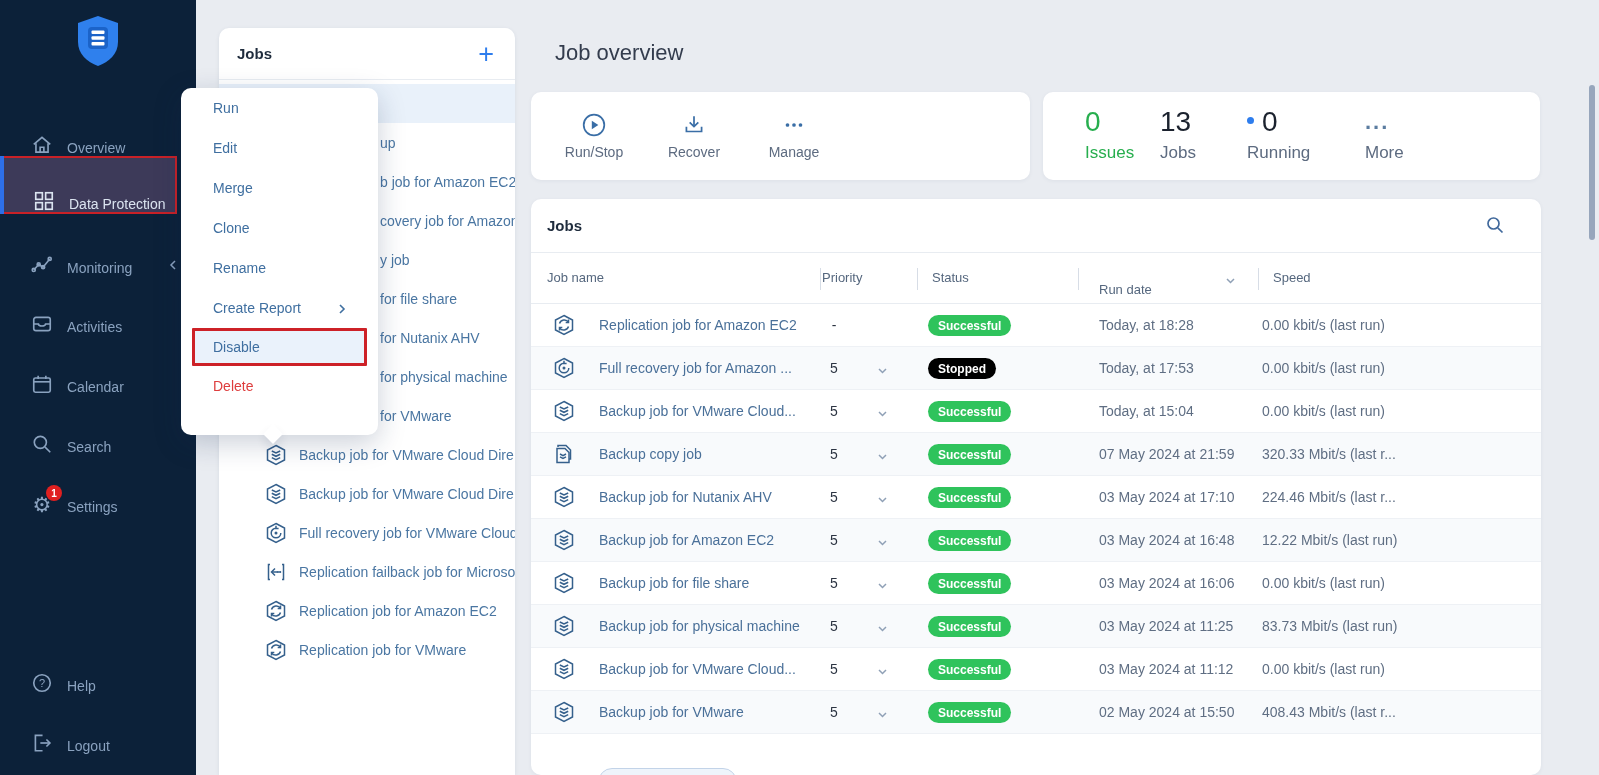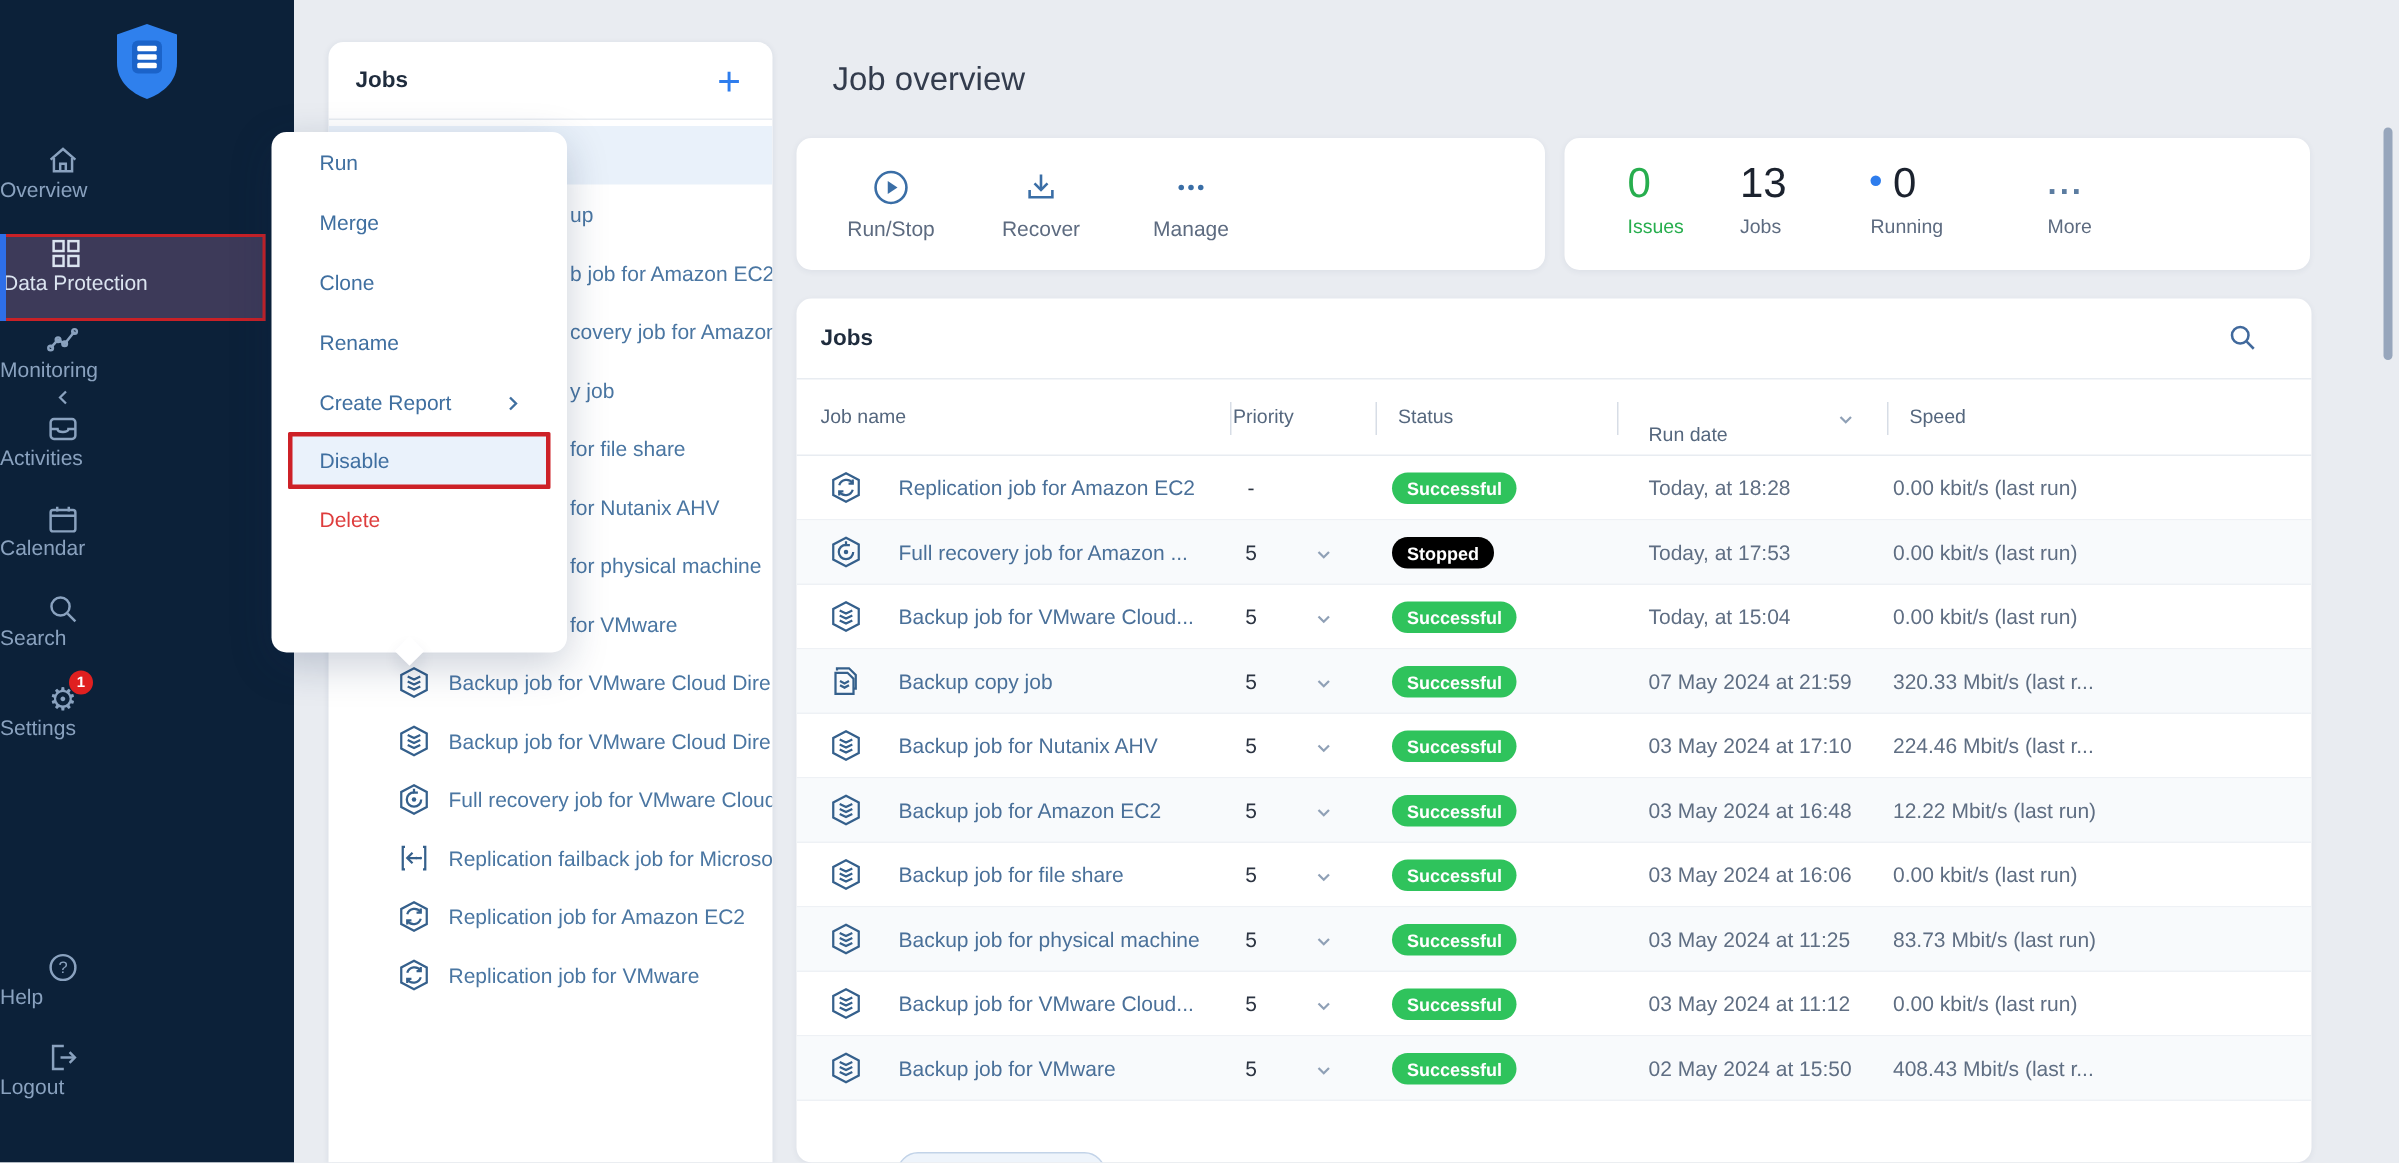--- a/index.html
+++ b/index.html
@@ -2,21 +2,21 @@
 <html><head>
 <meta charset="utf-8">
 <style>
   * { margin:0; padding:0; box-sizing:border-box; }
   html,body { width:1599px; height:775px; overflow:hidden; }
   body { font-family:"Liberation Sans", sans-serif; background:#e9ecf1; position:relative; }
 
   
   .sidebar { position:absolute; left:0; top:0; width:196px; height:775px; background:#0c2139; z-index:5; }
   .logo { position:absolute; left:74px; top:14px; width:48px; height:54px; }
-  .nav-item { position:absolute; left:0; width:196px; height:60px; display:flex; align-items:flex-start; color:#8aa2bf; font-size:14px; cursor:pointer;flex-direction:column; }
+  .nav-item { position:absolute; left:0; width:196px; height:60px; display:flex; align-items:flex-end; color:#8aa2bf; font-size:14px; cursor:pointer; }
   .nav-item .nicon { width:22px; height:22px; margin-left:31px; margin-right:14px; display:flex; align-items:center; justify-content:center; position:relative; }
   .nav-item svg { stroke:#8aa2bf; fill:none; stroke-width:1.5; }
   .nav-item.active { left:0; width:177px; height:58px; background:#3d3a59; border:2px solid #c92127; color:#dbe4f0; }
   .nav-item.active svg { stroke:#dbe4f0; }
   .nav-item.active::before { content:""; position:absolute; left:-2px; top:-2px; width:4px; height:58px; background:#2e6fe8; }
   .nav-chevron { margin-left:22px; }
   .nav-badge { position:absolute; top:-8px; right:-9px; min-width:16px; height:16px; border-radius:8px; background:#e02020; color:#fff; font-size:10px; font-weight:bold; display:flex; align-items:center; justify-content:center; padding:0 4px; }
   .gear-glyph { font-size:21px; line-height:21px; color:#8aa2bf; }
 
   
@@ -44,21 +44,21 @@
   .page-title { position:absolute; left:555px; top:40px; font-size:22px; color:#333c4d; z-index:1; }
   .card { position:absolute; background:#fff; border-radius:10px; box-shadow:0 1px 4px rgba(30,50,90,.06); z-index:1; }
   .actions-card { left:531px; top:92px; width:499px; height:88px; display:flex; align-items:center; padding-left:28px; gap:30px; }
   .action { width:70px; display:flex; flex-direction:column; align-items:center; cursor:pointer; }
   .action .aicon { height:26px; display:flex; align-items:center; justify-content:center; margin-bottom:6px; }
   .action .aicon svg { stroke:#3a6ea6; fill:none; stroke-width:1.6; }
   .action-label { font-size:14px; color:#5d6b80; }
   .stats-card { left:1043px; top:92px; width:497px; height:88px; }
   .stat { position:absolute; top:14px; }
   .stat-value { font-size:28px; color:#1b222e; line-height:32px; }
-  .stat-label { font-size:13px; color:#5d6b80; margin-top:5px; }
+  .stat-label { font-size:17px; color:#5d6b80; margin-top:5px; }
   .stat.green .stat-value, .stat.green .stat-label { color:#27ae4e; }
   .run-dot { display:inline-block; width:7px; height:7px; border-radius:50%; background:#2e7ded; vertical-align:middle; margin-right:8px; margin-bottom:6px; }
   .stat-more .stat-value { color:#5b7ca0; letter-spacing:2px; font-size:22px; line-height:32px; font-weight:bold; }
 
   
   .table-card { left:531px; top:199px; width:1010px; height:576px; overflow:hidden; }
   .table-title { position:absolute; left:16px; top:18px; font-size:15px; font-weight:bold; color:#1f2c3d; }
   .table-search { position:absolute; right:36px; top:16px; width:20px; height:20px; cursor:pointer; }
   .table-search svg { stroke:#41699c; fill:none; stroke-width:1.7; }
   .thead { position:absolute; left:0; top:53px; width:1010px; height:52px; border-top:1px solid #e8ecf1; border-bottom:1px solid #e8ecf1; }
@@ -267,20 +267,23 @@
         <span>Replication job for VMware</span>
       </div>
     </div>
 </div>
 
 <div class="ctx-menu" id="ctx-menu">
     <div class="menu-item">
       <span>Run</span>
     </div>
     <div class="menu-item">
+      <span>Edit</span>
+    </div>
+    <div class="menu-item">
       <span>Merge</span>
     </div>
     <div class="menu-item">
       <span>Clone</span>
     </div>
     <div class="menu-item">
       <span>Rename</span>
     </div>
     <div class="menu-item">
       <span>Create Report</span>

